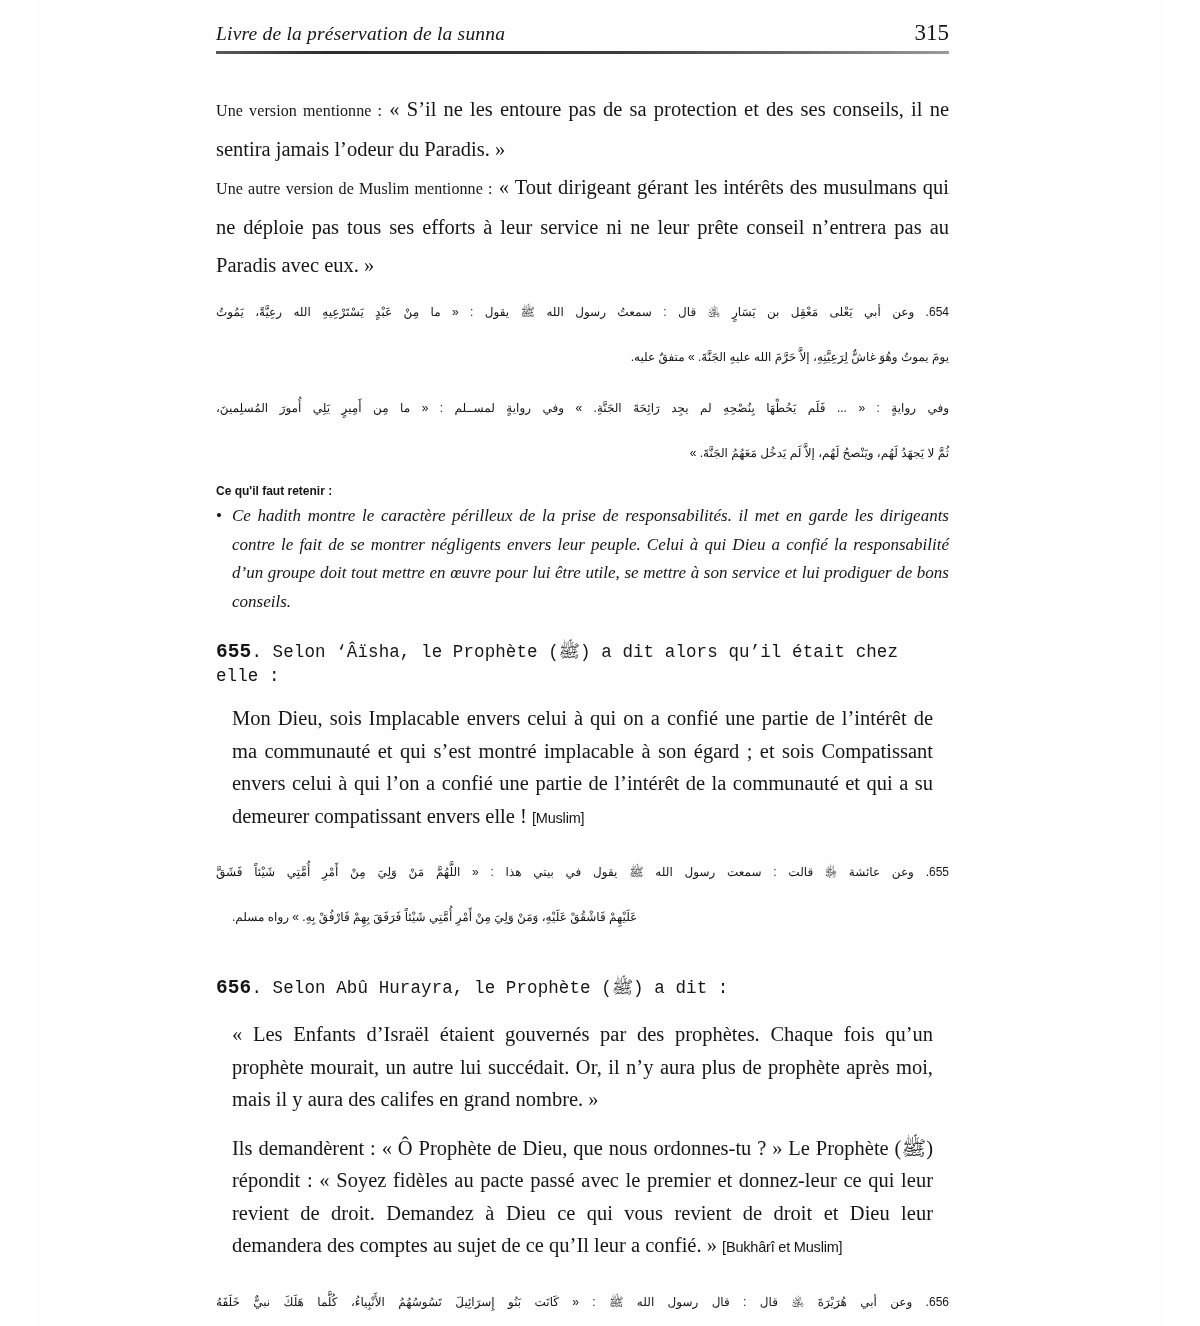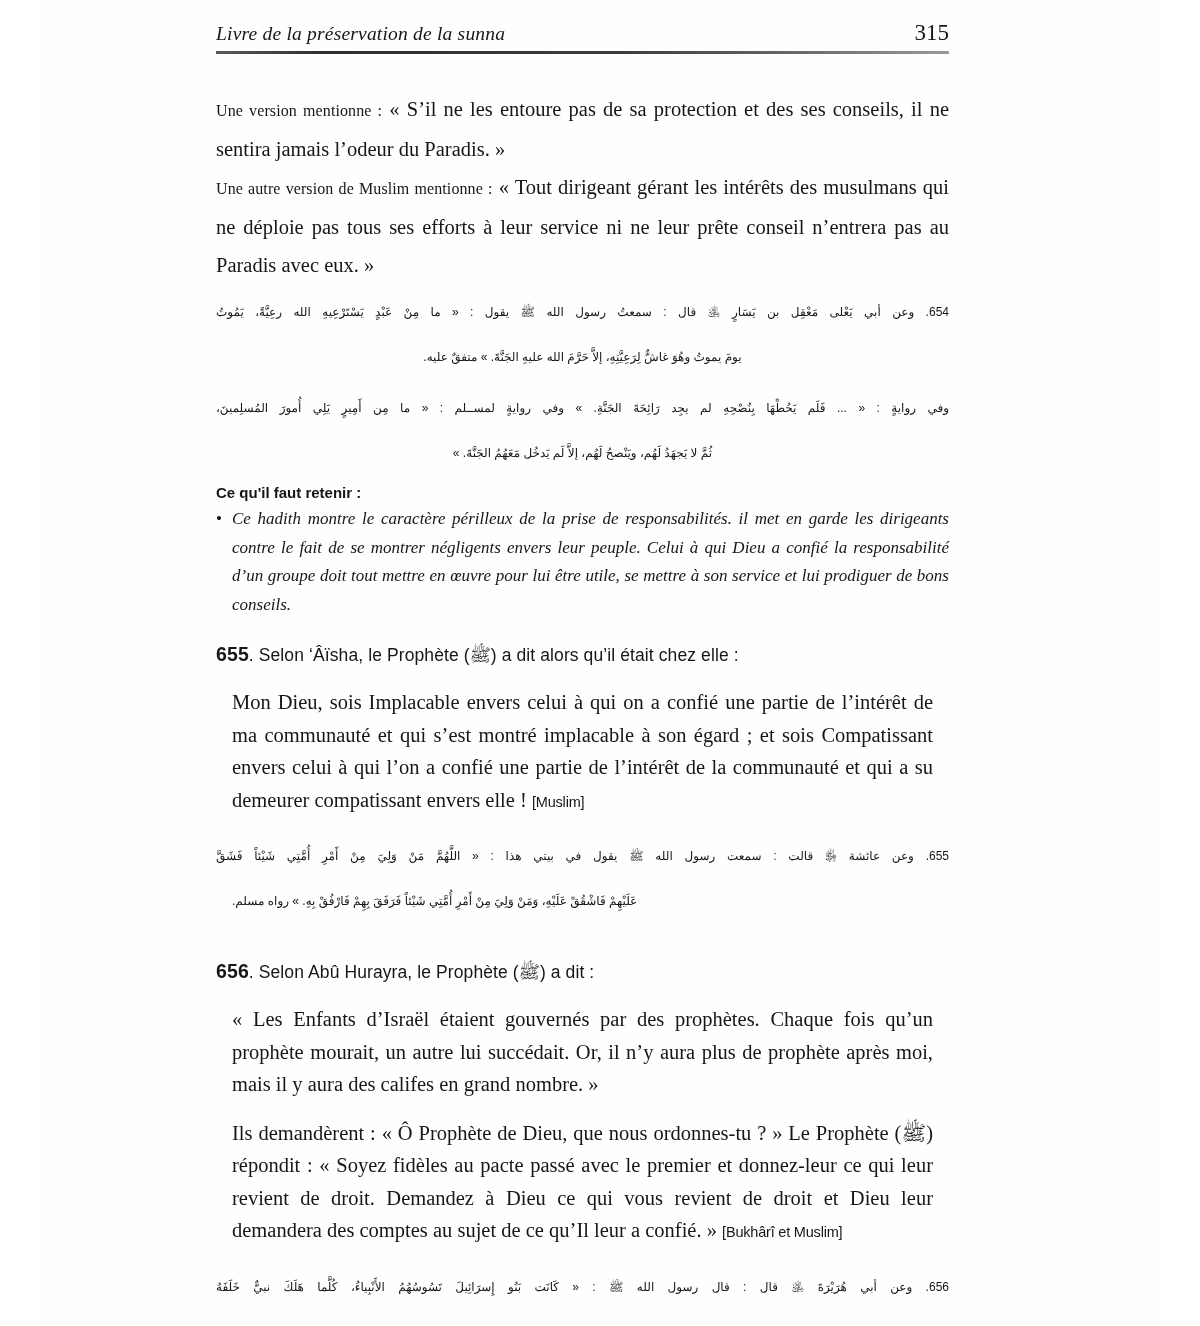--- a/index.html
+++ b/index.html
@@ -56,49 +56,49 @@
   .ar-block { margin-top: 6px; }
   .ar-line {
     direction: rtl;
     unicode-bidi: plaintext;
     font-family: Liberation Sans, sans-serif;
     font-size: 12px;
     line-height: 45px;
     white-space: nowrap;
   }
   .ar-line.full { text-align: justify; text-align-last: justify; white-space: normal; }
-  .ar-line.center { text-align: center; }
+  .ar-line.center { }
   .ar-line.flush-left { text-align: left; margin-left: 16px; }
 
   
   .retenir { margin-top: 8px; }
   .retenir-label {
     font-family: "Liberation Sans", "DejaVu Sans", sans-serif;
     font-weight: bold;
-    font-size: 15px;
+    font-size: 12px;
     margin-bottom: 4px;
   }
   .retenir-item { display: flex; }
   .retenir-bullet {
     width: 16px;
     flex: 0 0 16px;
     font-size: 17px;
     line-height: 28px;
   }
   .retenir-text {
     flex: 1;
     text-align: justify;
     font-size: 17px;
     line-height: 28.5px;
     font-style: italic;
   }
 
   
   .hadith-head {
-    font-family: Liberation Sans, sans-serif;
+    font-family: Liberation Mono, monospace;
     font-size: 17.5px;
     margin: 36px 0 4px 0;
     letter-spacing: 0.1px;
   }
   .hadith-num {
     font-weight: bold;
     font-size: 19.5px;
   }
   .fr-body {
     margin: 16px;

